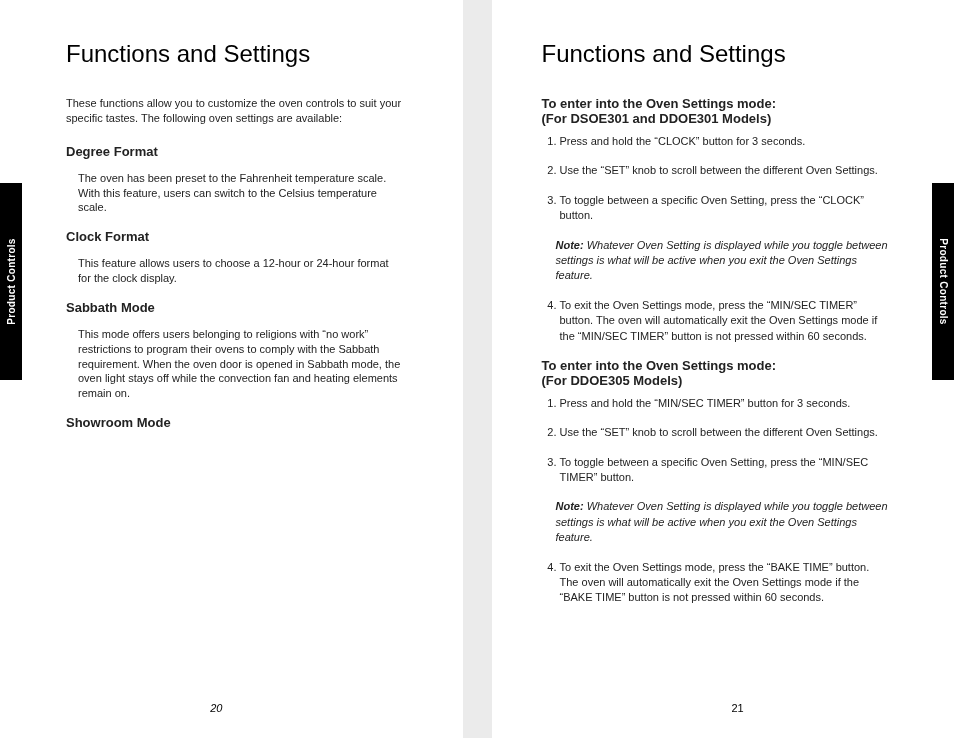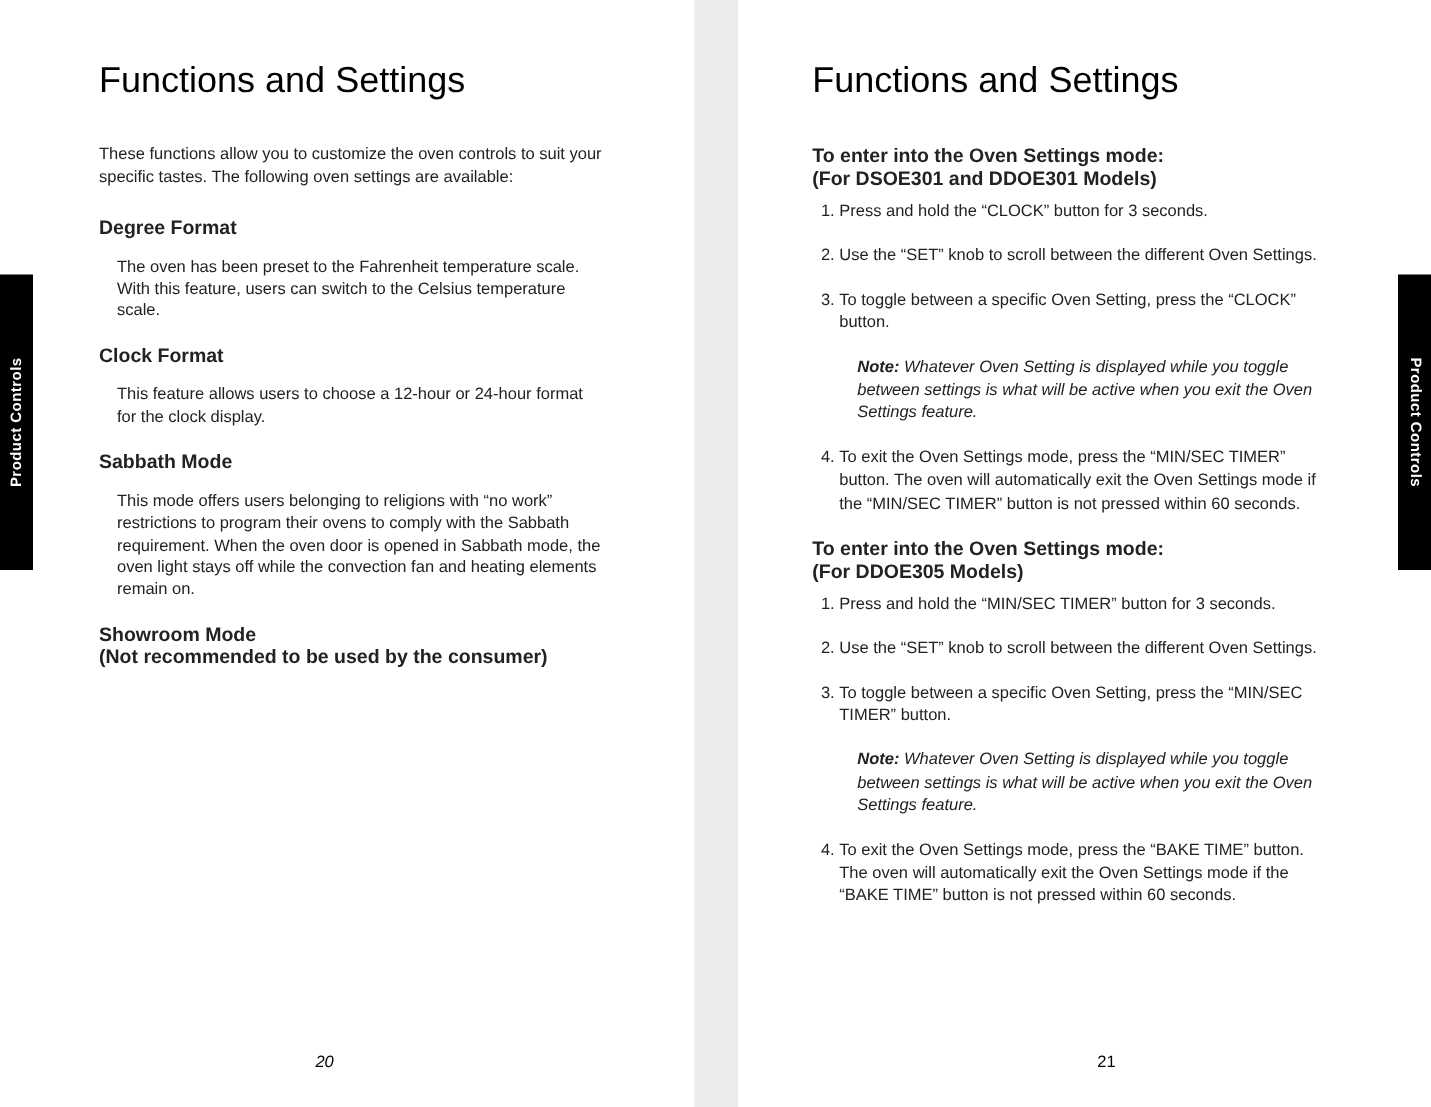--- a/index.html
+++ b/index.html
@@ -79,21 +79,21 @@
     padding-left: 18px;
     margin: 8px 0 0 0;
   }
   ol.steps li {
     margin-bottom: 14px;
   }
   .note {
     font-size: 11px;
     font-style: italic;
     line-height: 1.4;
-    margin: 2px 0 14px 30px;
+    margin: 2px 0 14px 14px;
   }
   .note b {
     font-style: italic;
     font-weight: bold;
   }
 
   .tab {
     position: absolute;
     top: 183px;
     width: 22px;
@@ -143,21 +143,20 @@
       <p class="section-body">The oven has been preset to the Fahrenheit temperature scale. With this feature, users can switch to the Celsius temperature scale.</p>
 
       <div class="section-head">Clock Format</div>
       <p class="section-body">This feature allows users to choose a 12-hour or 24-hour format for the clock display.</p>
 
       <div class="section-head">Sabbath Mode</div>
       <p class="section-body">This mode offers users belonging to religions with “no work” restrictions to program their ovens to comply with the Sabbath requirement. When the oven door is opened in Sabbath mode, the oven light stays off while the convection fan and heating elements remain on.</p>
 
       <div class="section-head">
         <span>Showroom Mode</span>
-        <span class="subhead">(Not recommended to be used by the consumer)</span>
       </div>
 
       <div class="tab tab-left">
         <span>Product Controls</span>
       </div>
 
       <div class="page-num">20</div>
     </div>
 
     <div class="page page-right">

